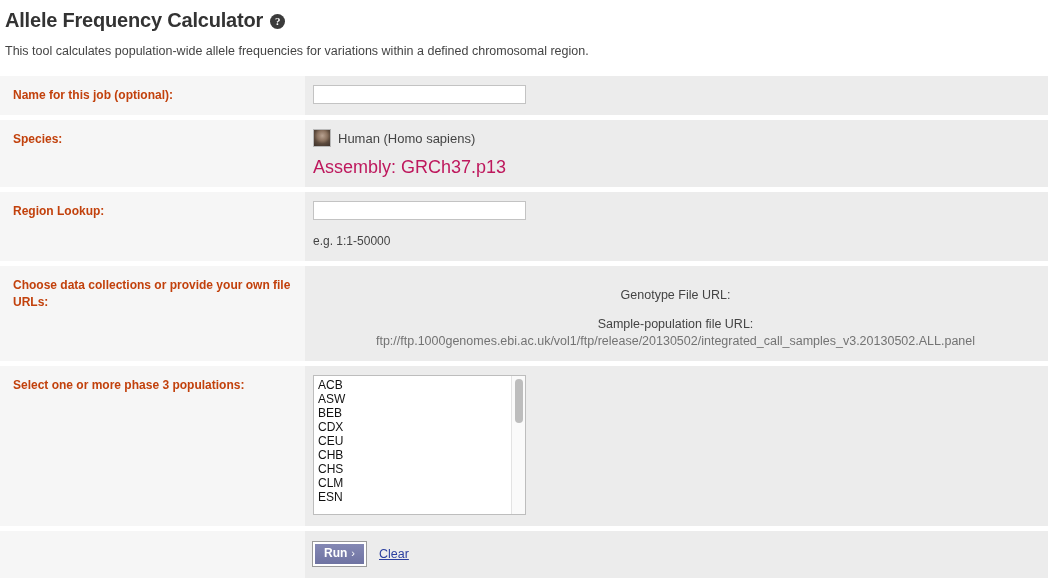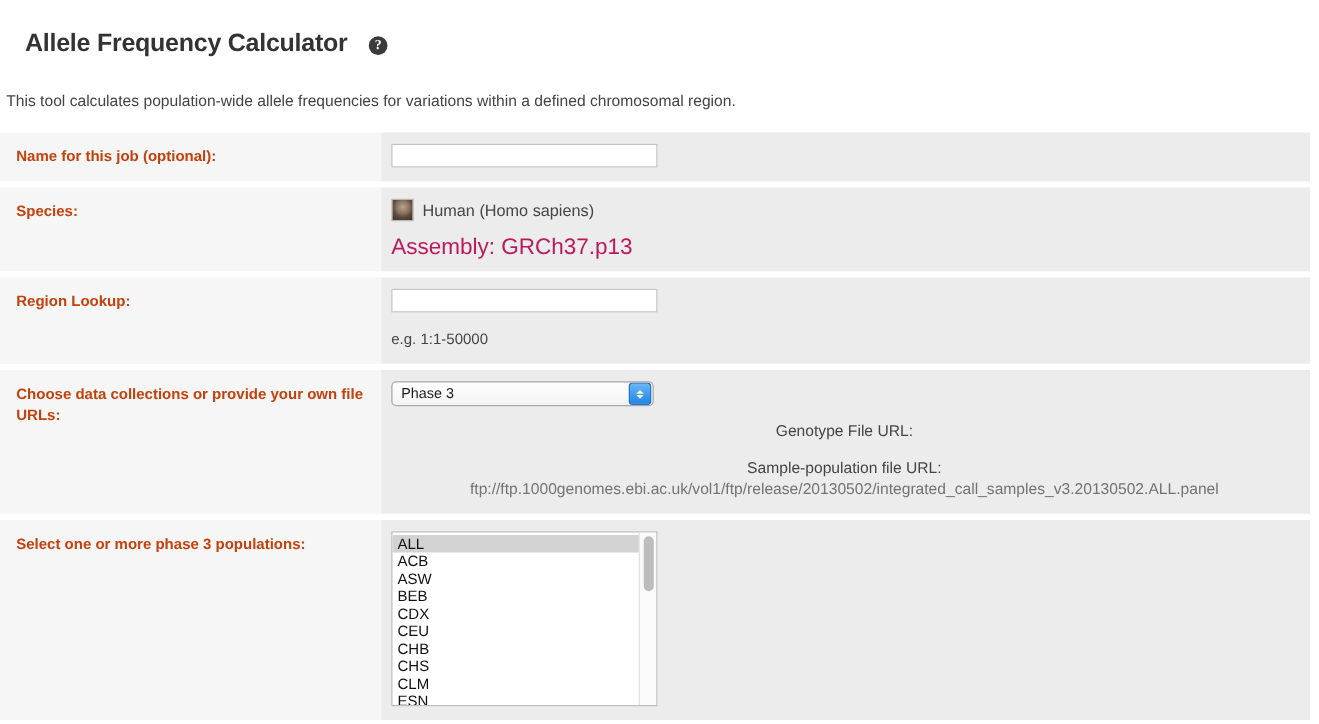--- a/index.html
+++ b/index.html
@@ -16,29 +16,29 @@
   }
   .page {
     position: relative;
     width: 1055px;
     height: 579px;
     overflow: hidden;
   }
 
   
   .page-title {
-    margin: 15px;
+    margin: 0;
     padding: 6px 16px 0 5px;
     font-size: 20px;
     font-weight: bold;
     color: #333333;
     letter-spacing: -0.2px;
     display: flex;
     align-items: center;
-    gap: 17px;
+    gap: 7px;
     height: 28px;
   }
   .help-icon {
     display: inline-block;
     width: 15px;
     height: 15px;
     border-radius: 50%;
     background: #3b3b3b;
     color: #ffffff;
     font-size: 11px;
@@ -307,43 +307,35 @@
       <div class="cell-label">Region Lookup:</div>
       <div class="cell-field">
         <input class="text-input" type="text" value="" style="">
         <div class="hint">e.g. 1:1-50000</div>
       </div>
     </div>
 
     <div class="form-row">
       <div class="cell-label">Choose data collections or provide your own file URLs:</div>
       <div class="cell-field">
-        <div class="aqua-select">
-          <span class="sel-value">Phase 3</span>
-          <span class="sel-btn">
-            <span class="chev up"></span>
-            <span class="chev down"></span>
-          </span>
-        </div>
         <div class="url-block">
           <div class="url-label">Genotype File URL:</div>
         </div>
         <div class="url-block">
           <div class="url-label">Sample-population file URL:</div>
           <div class="url-value">ftp://ftp.1000genomes.ebi.ac.uk/vol1/ftp/release/20130502/integrated_call_samples_v3.20130502.ALL.panel</div>
         </div>
       </div>
     </div>
 
     <div class="form-row">
       <div class="cell-label">Select one or more phase 3 populations:</div>
       <div class="cell-field">
         <div class="listbox">
           <div class="listbox-inner">
-              <div class="lb-option selected">ALL</div>
               <div class="lb-option">ACB</div>
               <div class="lb-option">ASW</div>
               <div class="lb-option">BEB</div>
               <div class="lb-option">CDX</div>
               <div class="lb-option">CEU</div>
               <div class="lb-option">CHB</div>
               <div class="lb-option">CHS</div>
               <div class="lb-option">CLM</div>
               <div class="lb-option">ESN</div>
             </div>

